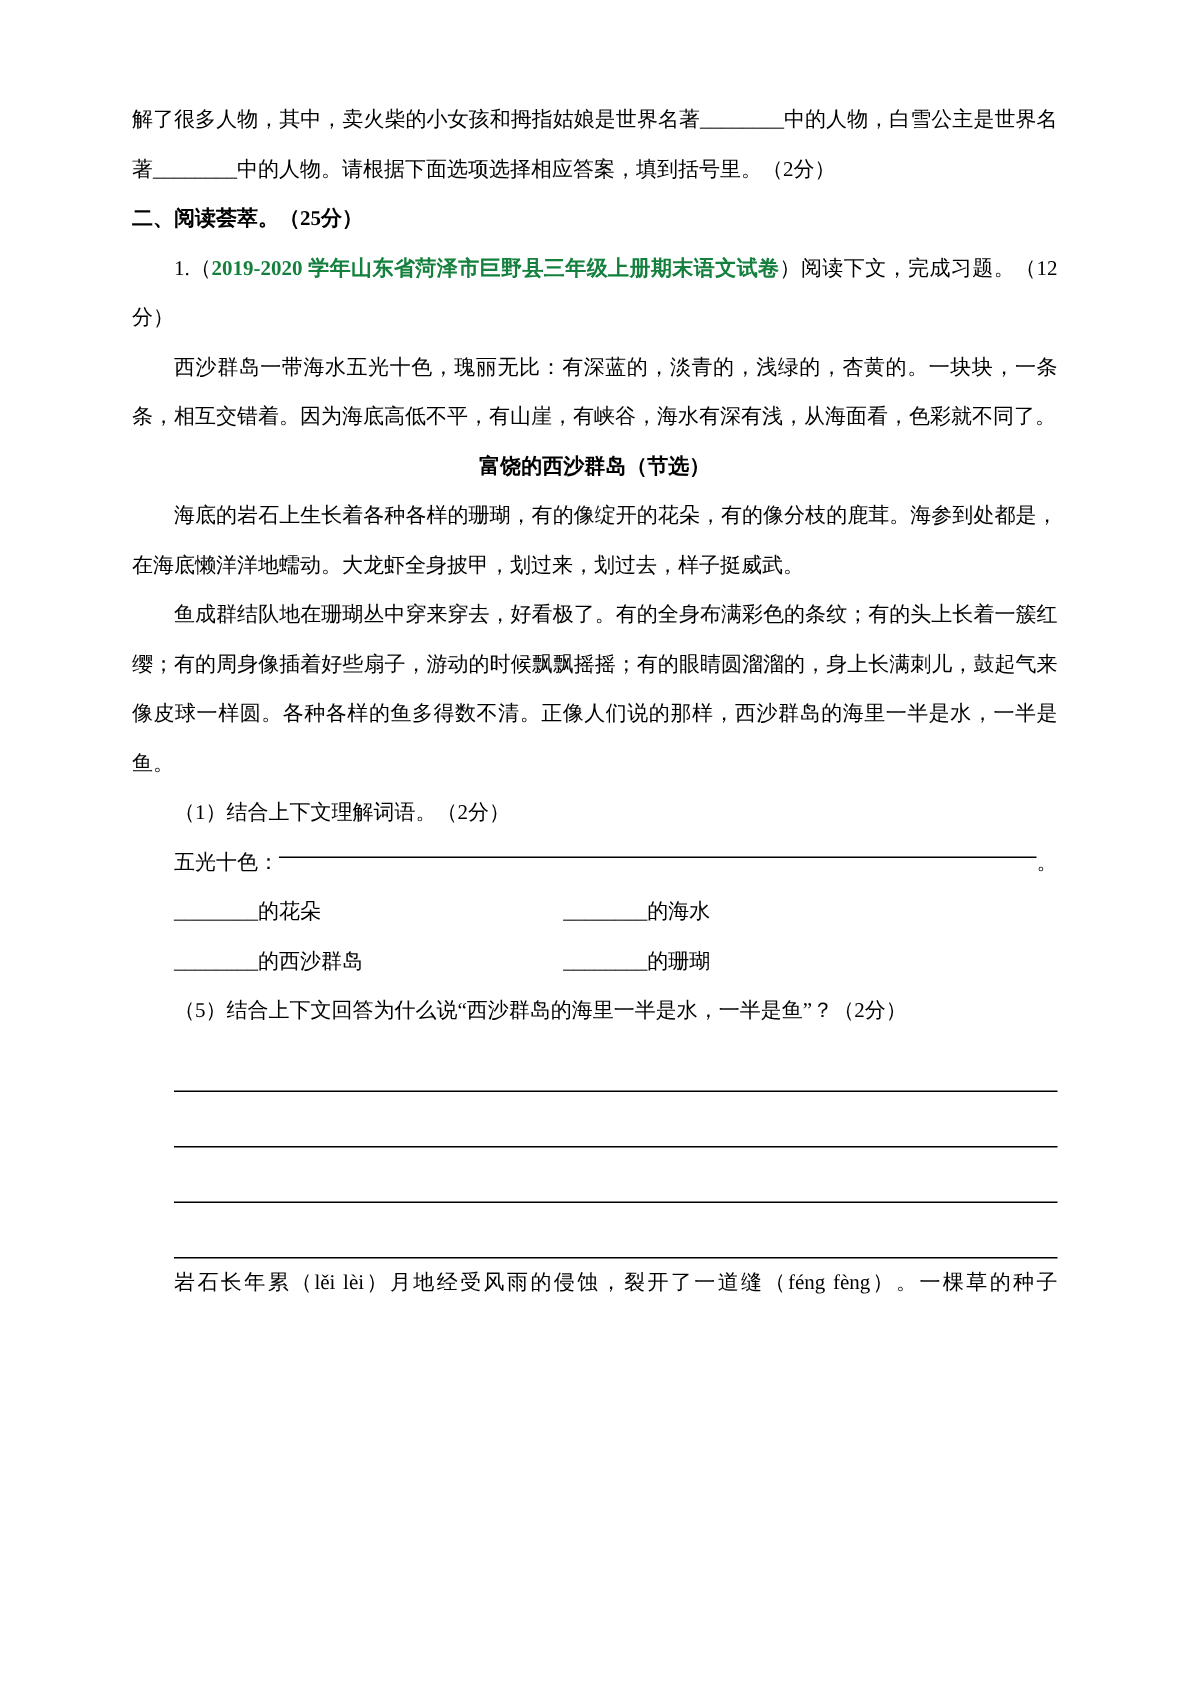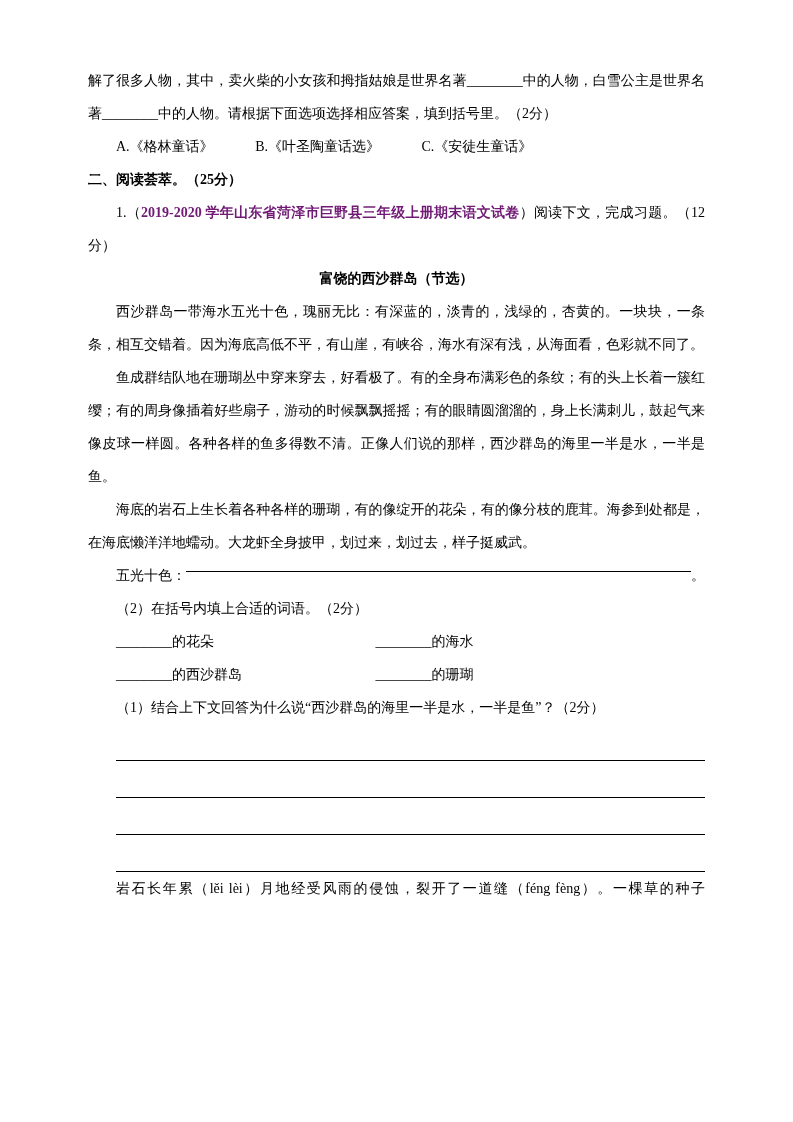--- a/index.html
+++ b/index.html
@@ -18,21 +18,21 @@
     padding: 64px 88px 0 88px;
     background: #ffffff;
   }
   .para {
     line-height: 33px;
     text-align: justify;
   }
   .indent { text-indent: 2em; }
   .sub { padding-left: 2em; }
   .bold { font-weight: bold; }
-  .red { color: #701a75; font-weight: bold; }
+  .red { color: #15803d; font-weight: bold; }
   .title { text-align: center; }
   .justify-last { text-align: justify; text-align-last: justify; }
   .options-row { padding-left: 2em; }
   .options-row .option { margin-right: 38px; }
   .options-row .option:last-child { margin-right: 0; }
   .term-row {
     display: flex;
     align-items: center;
     padding-left: 2em;
     line-height: 33px;
@@ -52,55 +52,50 @@
   }
   .q2-gap { margin-top: 26px; }
 </style>
 </head>
 <body>
 
 <div class="page">
 
   <p class="para">解了很多人物，其中，卖火柴的小女孩和拇指姑娘是世界名著________中的人物，白雪公主是世界名著________中的人物。请根据下面选项选择相应答案，填到括号里。（2分）</p>
 
-  <p class="para options-row">
-    <span class="option">A.《格林童话》</span>
-    <span class="option">B.《叶圣陶童话选》</span>
-    <span class="option">C.《安徒生童话》</span>
-  </p>
 
   <p class="para bold">二、阅读荟萃。（25分）</p>
 
   <p class="para indent"><span>1.（</span><span class="red">2019-2020 学年山东省菏泽市巨野县三年级上册期末语文试卷</span><span>）阅读下文，完成习题。（12分）</span></p>
 
+  <p class="para indent">西沙群岛一带海水五光十色，瑰丽无比：有深蓝的，淡青的，浅绿的，杏黄的。一块块，一条条，相互交错着。因为海底高低不平，有山崖，有峡谷，海水有深有浅，从海面看，色彩就不同了。</p>
+
   <p class="para title bold">富饶的西沙群岛（节选）</p>
+  <p class="para indent">海底的岩石上生长着各种各样的珊瑚，有的像绽开的花朵，有的像分枝的鹿茸。海参到处都是，在海底懒洋洋地蠕动。大龙虾全身披甲，划过来，划过去，样子挺威武。</p>
+  <p class="para indent">鱼成群结队地在珊瑚丛中穿来穿去，好看极了。有的全身布满彩色的条纹；有的头上长着一簇红缨；有的周身像插着好些扇子，游动的时候飘飘摇摇；有的眼睛圆溜溜的，身上长满刺儿，鼓起气来像皮球一样圆。各种各样的鱼多得数不清。正像人们说的那样，西沙群岛的海里一半是水，一半是鱼。</p>
 
-  <p class="para indent">西沙群岛一带海水五光十色，瑰丽无比：有深蓝的，淡青的，浅绿的，杏黄的。一块块，一条条，相互交错着。因为海底高低不平，有山崖，有峡谷，海水有深有浅，从海面看，色彩就不同了。</p>
-  <p class="para indent">鱼成群结队地在珊瑚丛中穿来穿去，好看极了。有的全身布满彩色的条纹；有的头上长着一簇红缨；有的周身像插着好些扇子，游动的时候飘飘摇摇；有的眼睛圆溜溜的，身上长满刺儿，鼓起气来像皮球一样圆。各种各样的鱼多得数不清。正像人们说的那样，西沙群岛的海里一半是水，一半是鱼。</p>
-  <p class="para indent">海底的岩石上生长着各种各样的珊瑚，有的像绽开的花朵，有的像分枝的鹿茸。海参到处都是，在海底懒洋洋地蠕动。大龙虾全身披甲，划过来，划过去，样子挺威武。</p>
-
+  <p class="para sub">（1）结合上下文理解词语。（2分）</p>
 
   <div class="term-row">
     <span>五光十色：</span>
     <span class="fill-line"></span>
     <span>。</span>
   </div>
 
-  <p class="para sub">（2）在括号内填上合适的词语。（2分）</p>
 
   <div class="blank-row">
     <span class="blank-col">________的花朵</span>
     <span>________的海水</span>
   </div>
   <div class="blank-row">
     <span class="blank-col">________的西沙群岛</span>
     <span>________的珊瑚</span>
   </div>
 
-  <p class="para sub">（1）结合上下文回答为什么说“西沙群岛的海里一半是水，一半是鱼”？（2分）</p>
+  <p class="para sub">（5）结合上下文回答为什么说“西沙群岛的海里一半是水，一半是鱼”？（2分）</p>
   <div class="answer-line"></div>
   <div class="answer-line"></div>
 
   <div class="answer-line"></div>
 
   <div class="answer-line"></div>
 
 
 
   <p class="para indent justify-last">岩石长年累（lěi lèi）月地经受风雨的侵蚀，裂开了一道缝（féng fèng）。一棵草的种子</p>

